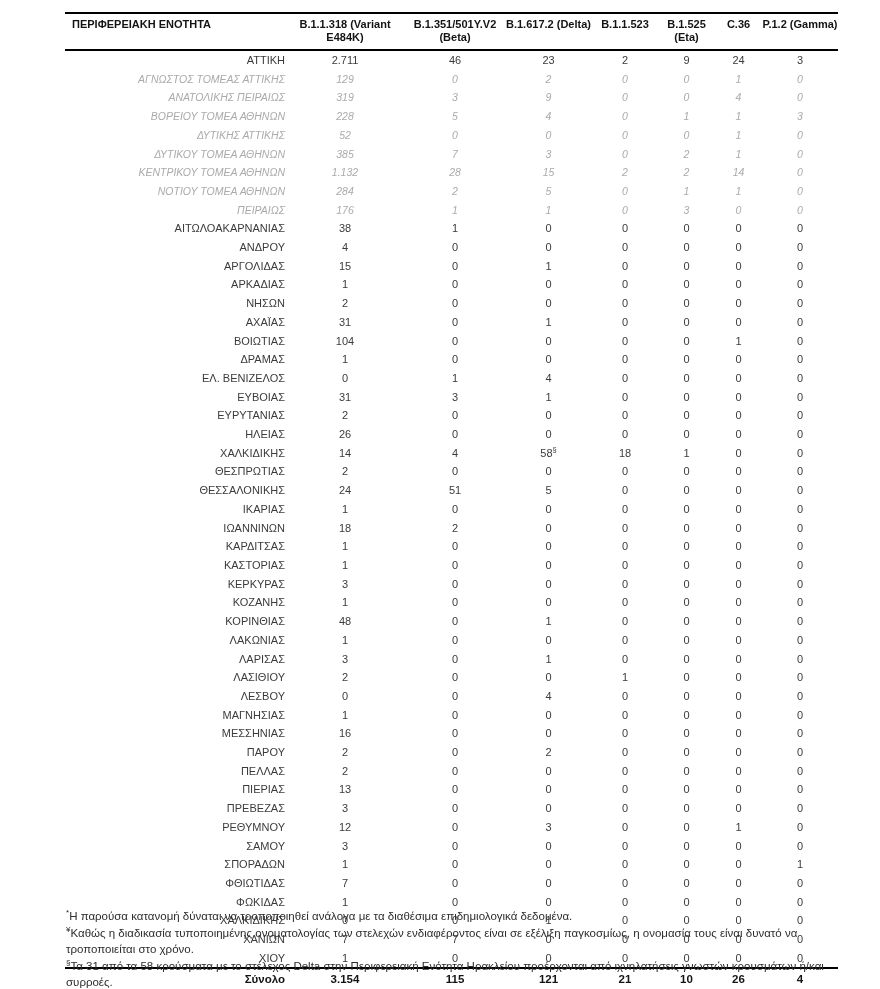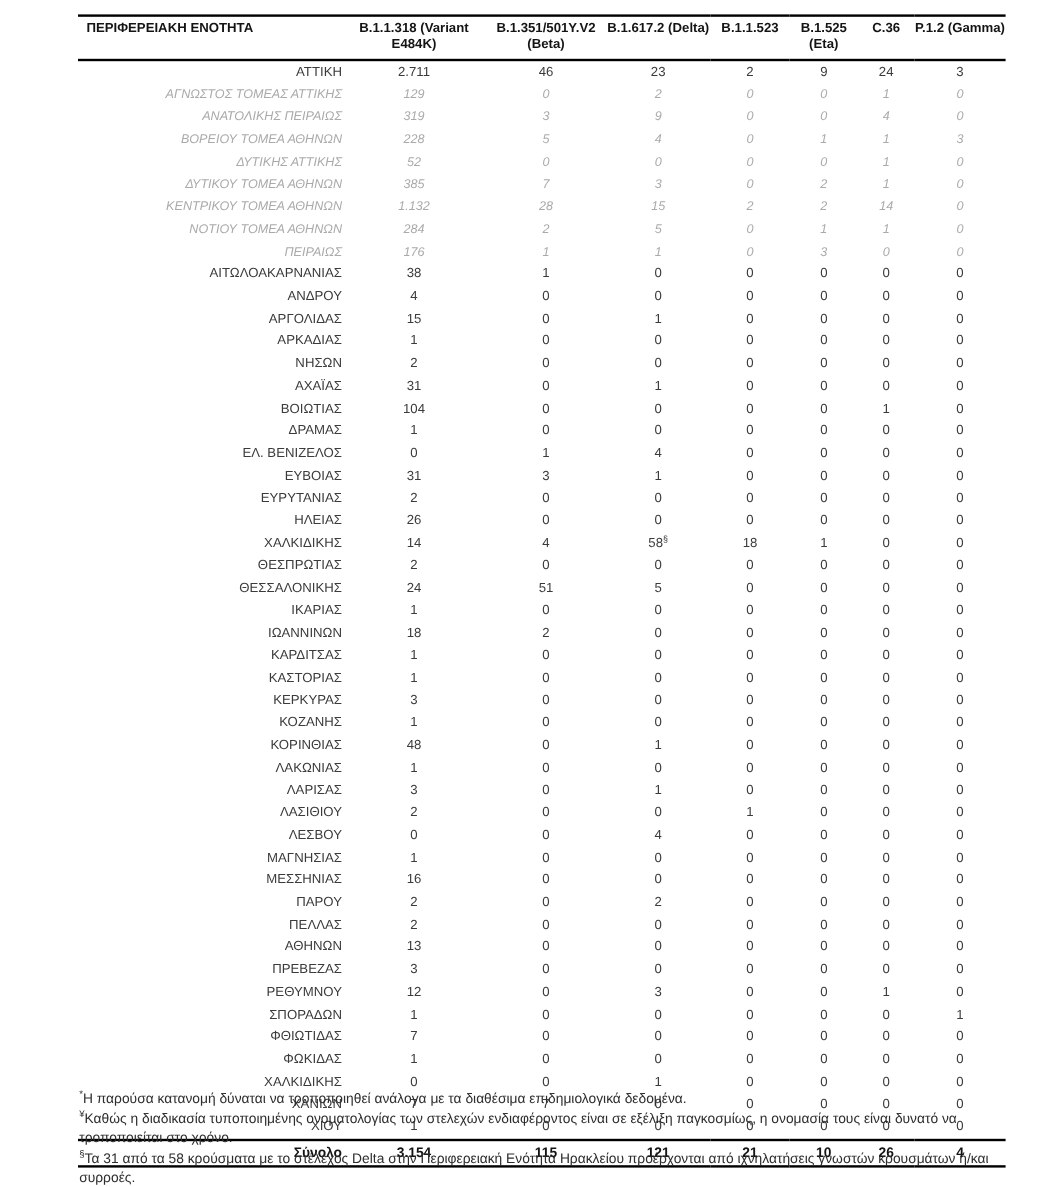--- a/index.html
+++ b/index.html
@@ -507,21 +507,21 @@
           <td>2</td>
           <td>0</td>
           <td><span>0</span><sup></sup></td>
           <td>0</td>
           <td>0</td>
           <td>0</td>
           <td>0</td>
         </tr>
 
         <tr class="main">
-          <td class="region">ΑΘΗΝΩΝ</td>
+          <td class="region">ΠΙΕΡΙΑΣ</td>
           <td>13</td>
           <td>0</td>
           <td><span>0</span><sup></sup></td>
           <td>0</td>
           <td>0</td>
           <td>0</td>
           <td>0</td>
         </tr>
 
         <tr class="main">
@@ -539,20 +539,30 @@
           <td class="region">ΡΕΘΥΜΝΟΥ</td>
           <td>12</td>
           <td>0</td>
           <td><span>3</span><sup></sup></td>
           <td>0</td>
           <td>0</td>
           <td>1</td>
           <td>0</td>
         </tr>
 
+        <tr class="main">
+          <td class="region">ΣΑΜΟΥ</td>
+          <td>3</td>
+          <td>0</td>
+          <td><span>0</span><sup></sup></td>
+          <td>0</td>
+          <td>0</td>
+          <td>0</td>
+          <td>0</td>
+        </tr>
 
         <tr class="main">
           <td class="region">ΣΠΟΡΑΔΩΝ</td>
           <td>1</td>
           <td>0</td>
           <td><span>0</span><sup></sup></td>
           <td>0</td>
           <td>0</td>
           <td>0</td>
           <td>1</td>

